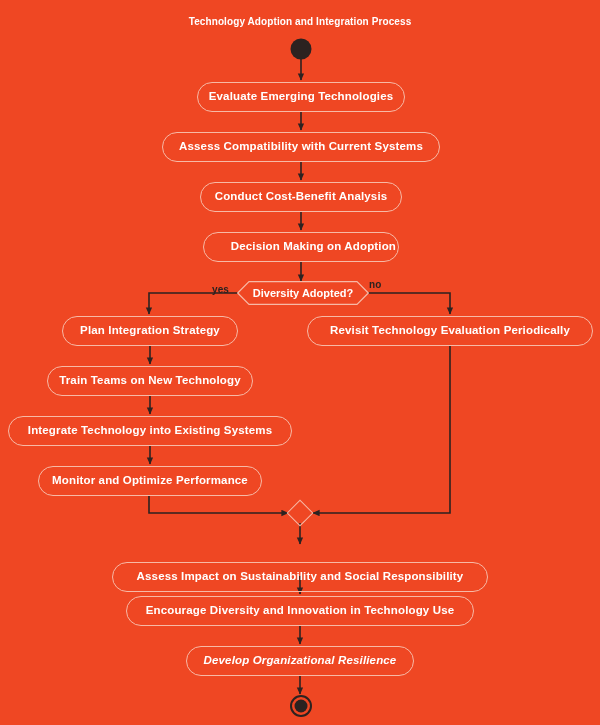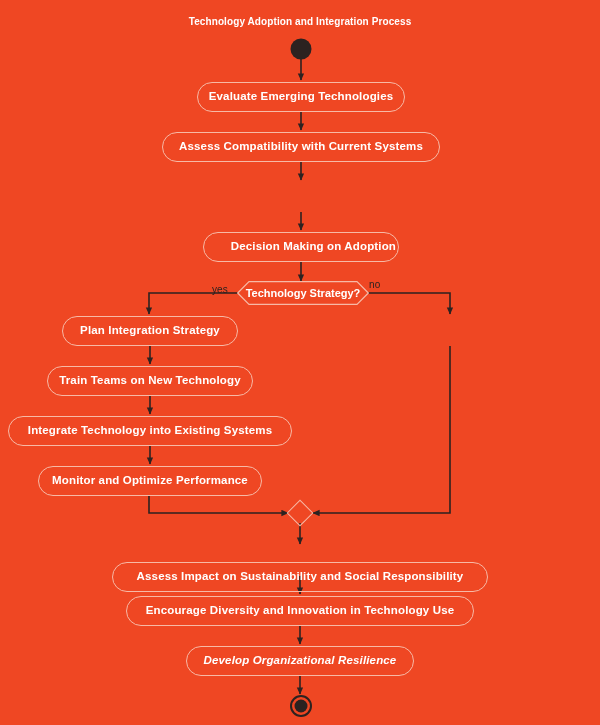--- a/index.html
+++ b/index.html
@@ -93,21 +93,21 @@
   }
   .decision-text {
     position: relative;
     z-index: 2;
     line-height: 1;
   }
   .branch-label {
     position: absolute;
     color: #2c2220;
     font-size: 10px;
-    font-weight: normal;
+    font-weight: bold;
     letter-spacing: 0.1px;
     white-space: nowrap;
     line-height: 1;
   }
   .start-node {
     position: absolute;
     width: 21px;
     height: 21px;
     border-radius: 50%;
     background: #2c2220;
@@ -181,30 +181,33 @@
     <div class="start-node" style="left:301px; top:49px;"></div>
 
     <div class="act-node" style="left:301px; top:82px; width:208px;">
       <span class="act-label">Evaluate Emerging Technologies</span>
     </div>
 
     <div class="act-node" style="left:301px; top:132px; width:278px;">
       <span class="act-label">Assess Compatibility with Current Systems</span>
     </div>
 
+    <div class="act-node" style="left:301px; top:182px; width:202px;">
+      <span class="act-label">Conduct Cost-Benefit Analysis</span>
+    </div>
 
     <div class="act-node" style="left:301px; top:232px; width:196px;justify-content:flex-end;">
       <span class="act-label">Decision Making on Adoption</span>
     </div>
 
     <div class="decision-node" style="left:303px; top:281px; width:132px;">
       <svg class="decision-hex" viewBox="0 0 132 24" preserveAspectRatio="none">
         <polygon points="12,0.7 120,0.7 131.3,12 120,23.3 12,23.3 0.7,12" fill="none" stroke="#f7b9a6" stroke-width="1.2"></polygon>
       </svg>
-      <span class="decision-text">Technology Strategy?</span>
+      <span class="decision-text">Diversity Adopted?</span>
     </div>
 
     <div class="branch-label" style="left:212px; top:285px;">yes</div>
 
     <div class="branch-label" style="left:369px; top:280px;">no</div>
 
     <div class="act-node" style="left:150px; top:316px; width:176px;">
       <span class="act-label">Plan Integration Strategy</span>
     </div>
 
@@ -213,20 +216,23 @@
     </div>
 
     <div class="act-node" style="left:150px; top:416px; width:284px;">
       <span class="act-label">Integrate Technology into Existing Systems</span>
     </div>
 
     <div class="act-node" style="left:150px; top:466px; width:224px;">
       <span class="act-label">Monitor and Optimize Performance</span>
     </div>
 
+    <div class="act-node" style="left:450px; top:316px; width:286px;">
+      <span class="act-label">Revisit Technology Evaluation Periodically</span>
+    </div>
 
     <div class="merge-diamond" style="left:300px; top:513px;"></div>
 
     <div class="act-node" style="left:300px; top:562px; width:376px;">
       <span class="act-label">Assess Impact on Sustainability and Social Responsibility</span>
     </div>
 
     <div class="act-node" style="left:300px; top:596px; width:348px;">
       <span class="act-label">Encourage Diversity and Innovation in Technology Use</span>
     </div>

